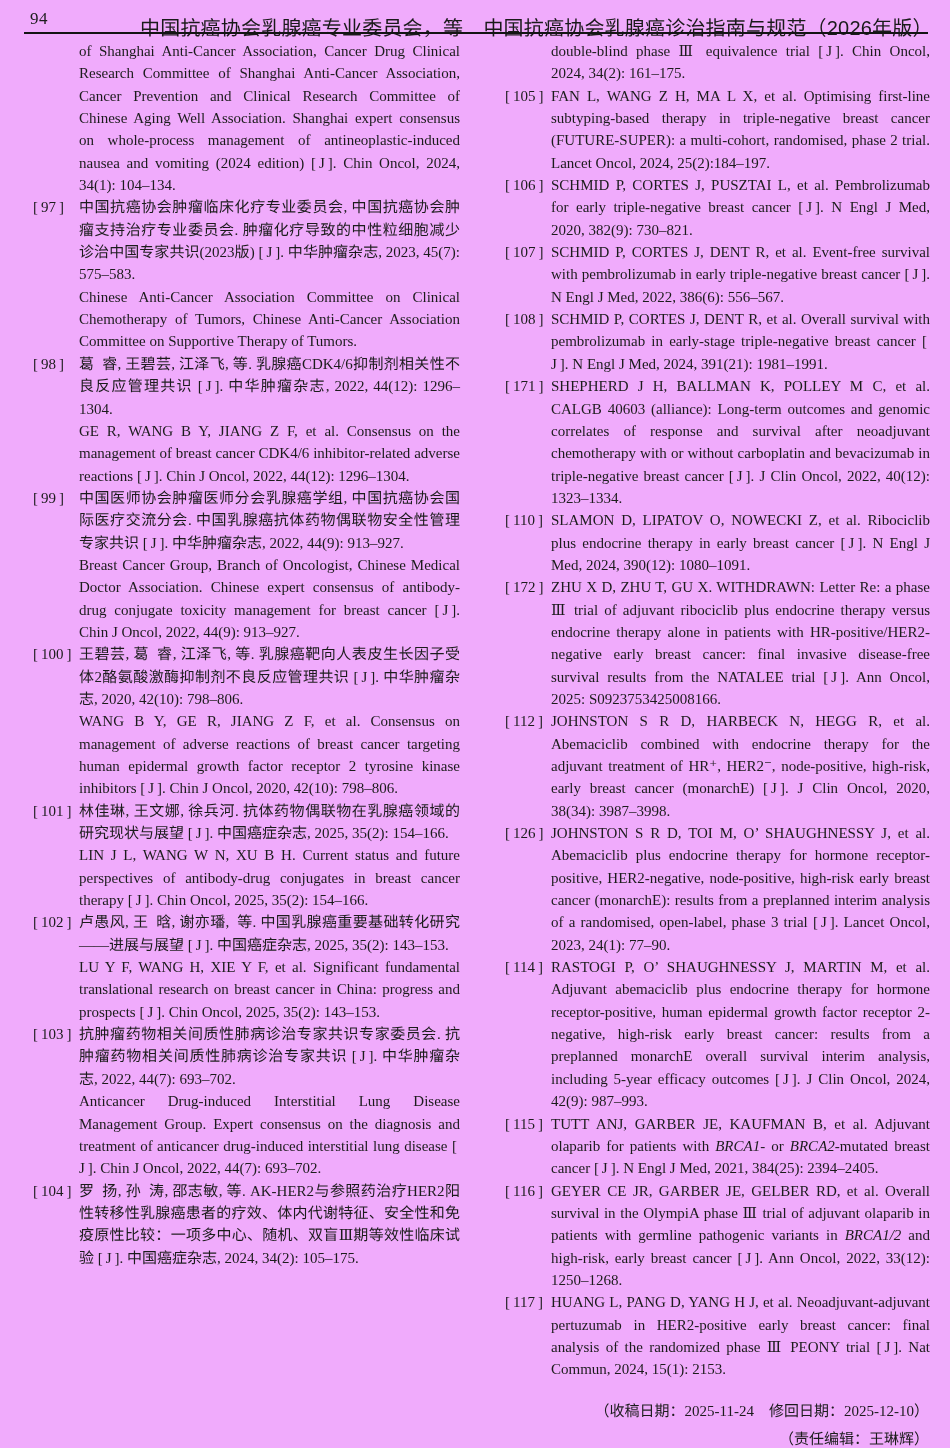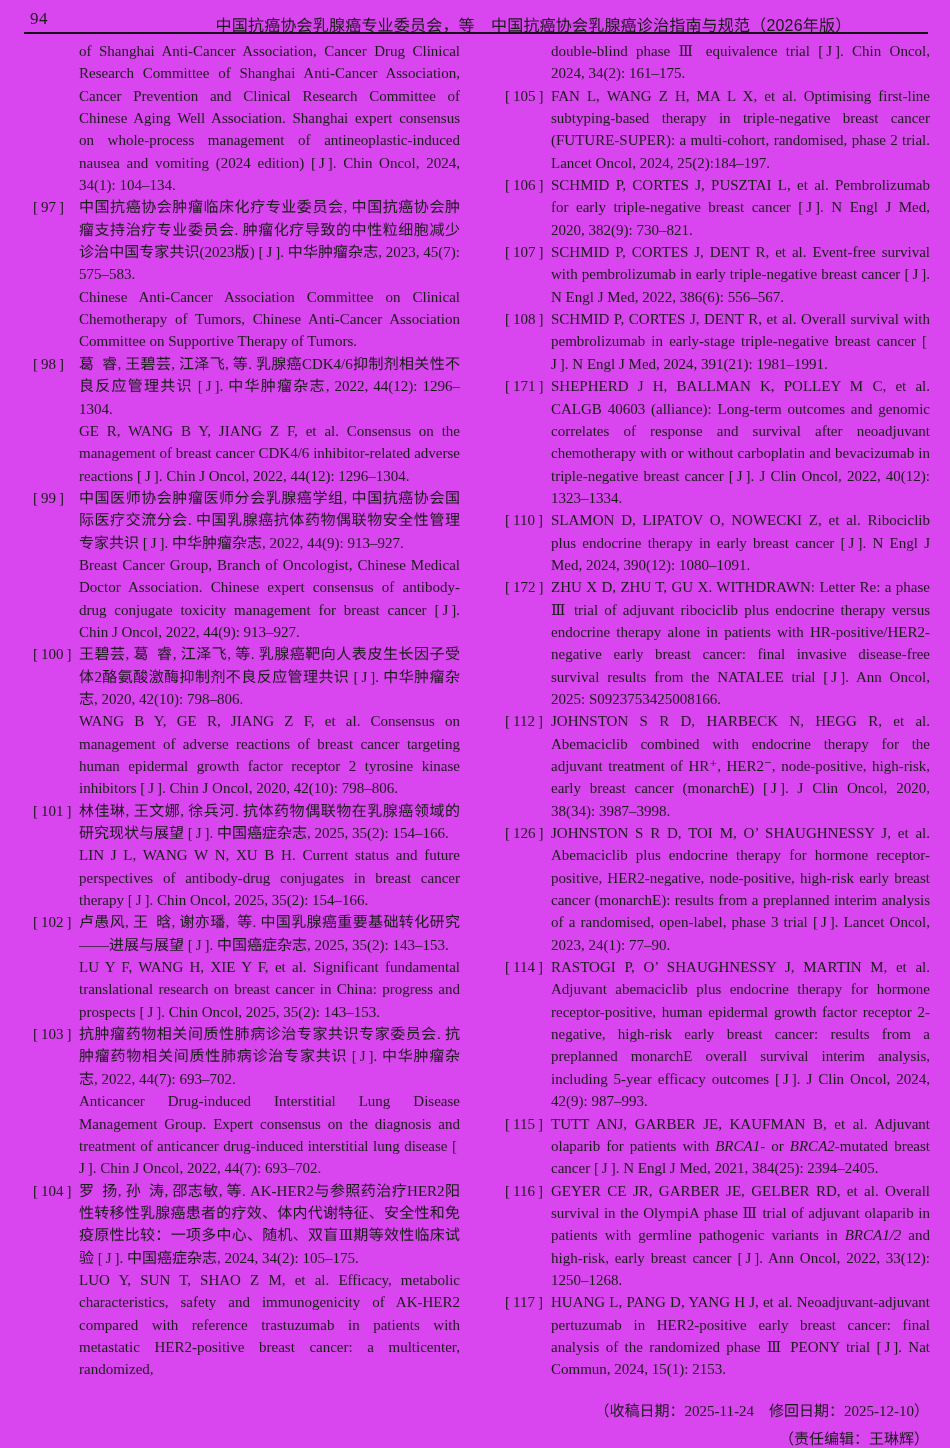--- a/index.html
+++ b/index.html
@@ -1,34 +1,34 @@
 <!DOCTYPE html>
 <html lang="zh-CN"><head>
 <meta charset="utf-8">
 <style>
   html,body{margin:0;padding:0;background:#e8e8e8;}
   .page{
     position:relative;
     width:950px;height:1448px;
-    background:#d946ef;
+    background:#f0abfc;
     overflow:hidden;
     font-family:"Liberation Serif","DejaVu Serif","DejaVu Sans",serif;
     color:#1c1c1c;
   }
   
   .running-head{position:absolute;left:0;top:0;width:950px;}
   .page-number{
     position:absolute;left:30px;top:9px;
     font-size:17px;letter-spacing:.5px;
   }
   .head-title{
     position:absolute;right:23px;top:12px;left:140px;
     text-align:center;
     font-family:"Liberation Sans","DejaVu Sans",sans-serif;
-    font-size:16px;color:#1a1a1a;letter-spacing:.2px;
+    font-size:20px;color:#1a1a1a;letter-spacing:.2px;
     white-space:nowrap;overflow:hidden;
   }
   .head-rule{
     position:absolute;left:24px;right:22px;top:32px;
     height:2px;background:#141414;
   }
   
   .col{position:absolute;top:40px;font-size:15px;line-height:22.35px;}
   .col-left{left:33px;width:427px;}
   .col-right{left:505px;width:425px;}
@@ -112,21 +112,20 @@
         <span class="ref-label">[ 103 ]</span>
         <div class="ref-body">
           <p>抗肿瘤药物相关间质性肺病诊治专家共识专家委员会. 抗肿瘤药物相关间质性肺病诊治专家共识 [ J ]. 中华肿瘤杂志, 2022, 44(7): 693–702.</p>
           <p>Anticancer Drug-induced Interstitial Lung Disease Management Group. Expert consensus on the diagnosis and treatment of anticancer drug-induced interstitial lung disease [ J ]. Chin J Oncol, 2022, 44(7): 693–702.</p>
         </div>
       </div>
       <div class="ref">
         <span class="ref-label">[ 104 ]</span>
         <div class="ref-body">
           <p>罗 扬, 孙 涛, 邵志敏, 等. AK-HER2与参照药治疗HER2阳性转移性乳腺癌患者的疗效、体内代谢特征、安全性和免疫原性比较：一项多中心、随机、双盲Ⅲ期等效性临床试验 [ J ]. 中国癌症杂志, 2024, 34(2): 105–175.</p>
-          <p>LUO Y, SUN T, SHAO Z M, et al. Efficacy, metabolic characteristics, safety and immunogenicity of AK-HER2 compared with reference trastuzumab in patients with metastatic HER2-positive breast cancer: a multicenter, randomized,</p>
         </div>
       </div>
     </div>
 
   <div class="col col-right">
     <div>
         <div class="ref">
           <span class="ref-label"></span>
           <div class="ref-body">
             <p>double-blind phase Ⅲ equivalence trial [ J ]. Chin Oncol, 2024, 34(2): 161–175.</p>

